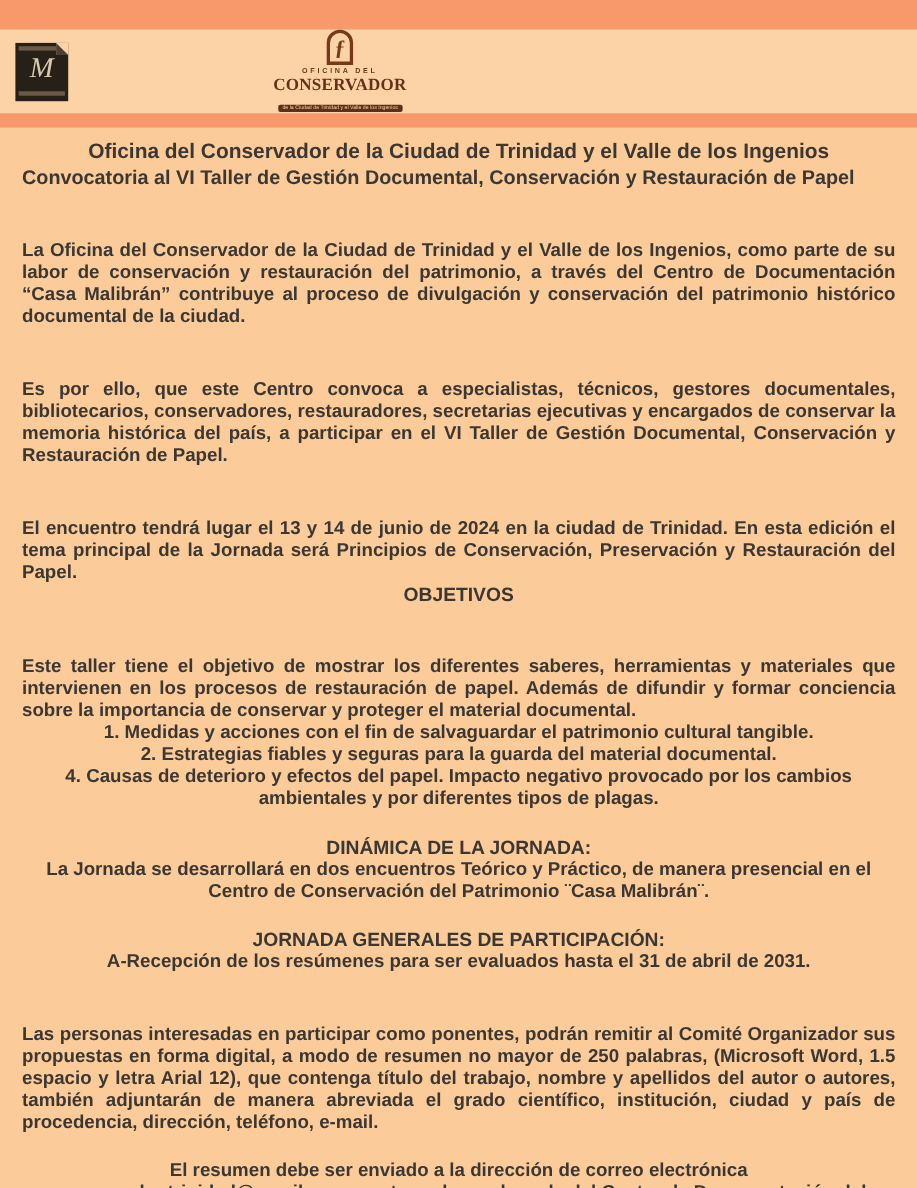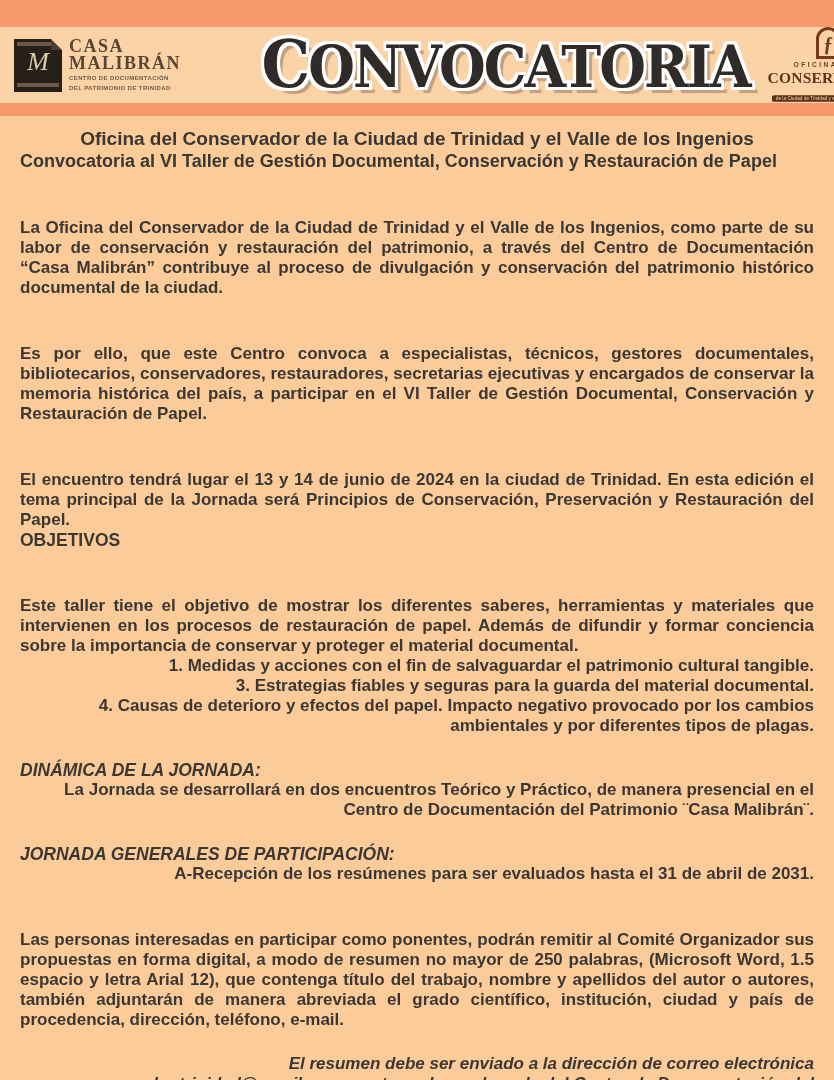--- a/index.html
+++ b/index.html
@@ -135,57 +135,48 @@
     text-align: center;
     font-size: 19px;
     line-height: 22px;
   }
   .doc-subtitle {
     text-align: left;
     font-size: 18px;
     line-height: 22px;
   }
   .content p.just { text-align: justify; margin-top: 46px; }
-  .content p.left { text-align: right; }
+  .content p.left { text-align: center; }
   .content h2 {
     font-size: 17.5px;
     line-height: 20px;
-    text-align: left;
+    text-align: center;
     font-weight: bold;
   }
   .gap-lg { margin-top: 40px; }
-  .gap-md { margin-top: 24px; font-style: italic; }
+  .gap-md { margin-top: 24px; }
 </style>
 </head>
 <body>
 
 <div class="page">
 
   <div class="top-strip"></div>
 
   <div class="header-band">
 
     <div class="logo-left">
       <div class="casa-emblem">
         <div class="band top"></div>
         <div class="mono">M</div>
         <div class="band bottom"></div>
         <div class="fold"></div>
       </div>
-      <div class="casa-text">
-        <div class="casa-name">CASA</div>
-        <div class="casa-name">MALIBRÁN</div>
-        <div class="casa-tagline">CENTRO DE DOCUMENTACIÓN</div>
-        <div class="casa-tagline">DEL PATRIMONIO DE TRINIDAD</div>
-      </div>
     </div>
 
-    <div class="banner-title-wrap">
-      <div class="banner-title">CONVOCATORIA</div>
-    </div>
 
     <div class="logo-right">
       <div class="cons-emblem">ƒ</div>
       <div class="cons-top">OFICINA DEL</div>
       <div class="cons-name">CONSERVADOR</div>
       <div class="cons-banner">de la Ciudad de Trinidad y el Valle de los Ingenios</div>
     </div>
 
   </div>
 
@@ -197,25 +188,25 @@
     <h1 class="doc-subtitle">Convocatoria al VI Taller de Gestión Documental, Conservación y Restauración de Papel</h1>
 
     <p class="just gap-lg">La Oficina del Conservador de la Ciudad de Trinidad y el Valle de los Ingenios, como parte de su labor de conservación y restauración del patrimonio, a través del Centro de Documentación “Casa Malibrán” contribuye al proceso de divulgación y conservación del patrimonio histórico documental de la ciudad.</p>
     <p class="just">Es por ello, que este Centro convoca a especialistas, técnicos, gestores documentales, bibliotecarios, conservadores, restauradores, secretarias ejecutivas y encargados de conservar la memoria histórica del país, a participar en el VI Taller de Gestión Documental, Conservación y Restauración de Papel.</p>
     <p class="just">El encuentro tendrá lugar el 13 y 14 de junio de 2024 en la ciudad de Trinidad. En esta edición el tema principal de la Jornada será Principios de Conservación, Preservación y Restauración del Papel.</p>
 
     <h2>OBJETIVOS</h2>
     <p class="just">Este taller tiene el objetivo de mostrar los diferentes saberes, herramientas y materiales que intervienen en los procesos de restauración de papel. Además de difundir y formar conciencia sobre la importancia de conservar y proteger el material documental.</p>
 
     <p class="left">1. Medidas y acciones con el fin de salvaguardar el patrimonio cultural tangible.</p>
-    <p class="left">3. Estrategias fiables y seguras para la guarda del material documental.</p>
+    <p class="left">2. Estrategias fiables y seguras para la guarda del material documental.</p>
     <p class="left">4. Causas de deterioro y efectos del papel. Impacto negativo provocado por los cambios ambientales y por diferentes tipos de plagas.</p>
 
     <h2 class="gap-md">DINÁMICA DE LA JORNADA:</h2>
-    <p class="left">La Jornada se desarrollará en dos encuentros Teórico y Práctico, de manera presencial en el Centro de Documentación del Patrimonio ¨Casa Malibrán¨.</p>
+    <p class="left">La Jornada se desarrollará en dos encuentros Teórico y Práctico, de manera presencial en el Centro de Conservación del Patrimonio ¨Casa Malibrán¨.</p>
 
     <h2 class="gap-md">JORNADA GENERALES DE PARTICIPACIÓN:</h2>
     <p class="left">A-Recepción de los resúmenes para ser evaluados hasta el 31 de abril de 2031.</p>
     <p class="just">Las personas interesadas en participar como ponentes, podrán remitir al Comité Organizador sus propuestas en forma digital, a modo de resumen no mayor de 250 palabras, (Microsoft Word, 1.5 espacio y letra Arial 12), que contenga título del trabajo, nombre y apellidos del autor o autores, también adjuntarán de manera abreviada el grado científico, institución, ciudad y país de procedencia, dirección, teléfono, e-mail.</p>
 
     <p class="left gap-md">El resumen debe ser enviado a la dirección de correo electrónica conservador.trinidad@gmail.com o entregadas en la sede del Centro de Documentación del Patrimonio ¨Casa Malibrán¨.</p>
     <p class="left">El Comité Organizador dará a conocer la aceptación de las propuestas hasta el 10 de mayo de 2024</p>
 
   </div>
 </div>

